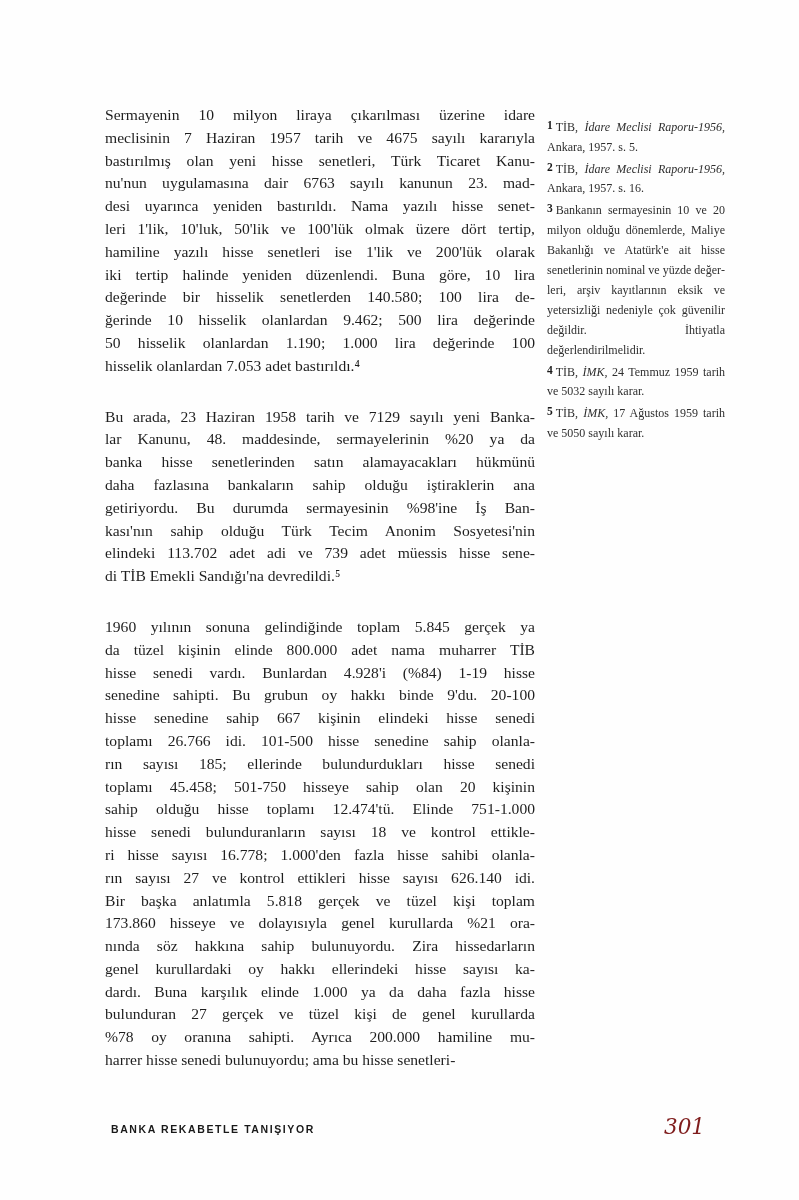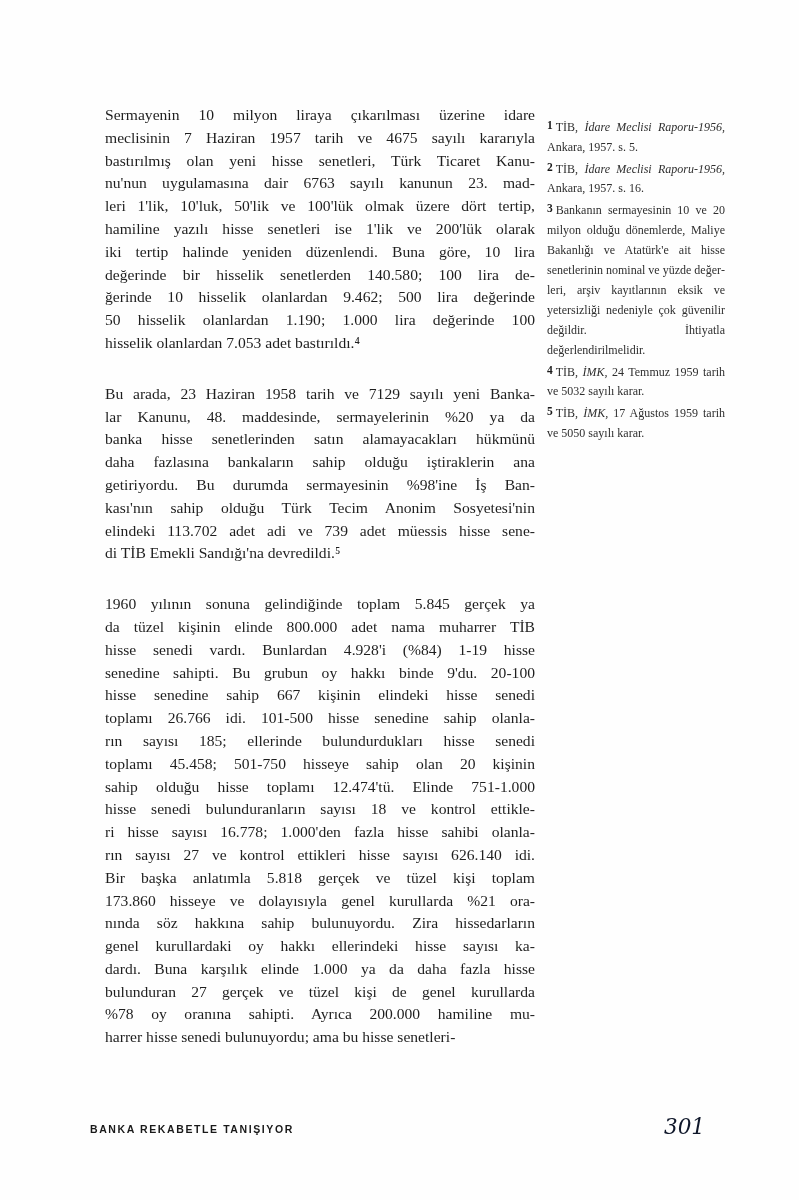--- a/index.html
+++ b/index.html
@@ -46,51 +46,52 @@
   .fn-num {
     font-weight: 700;
     color: #1a1a1a;
     font-size: 11.5px;
     vertical-align: 1.5px;
     padding-right: 3px;
   }
   .fn-italic { font-style: italic; }
   .footer-head {
     position: absolute;
-    left: 90px;
+    left: 111px;
     top: 1123px;
     font-family: "Liberation Sans", "DejaVu Sans", sans-serif;
     font-weight: 700;
     font-size: 10.5px;
     letter-spacing: 1.6px;
     color: #191919;
   }
   .page-number {
     position: absolute;
     left: 650px;
     top: 1114px;
     width: 55px;
     text-align: right;
     font-family: "DejaVu Serif", serif;
     font-style: italic;
     font-size: 21.5px;
-    color: #0f172a;
+    color: #7f1d1d;
   }
 </style>
 </head>
 <body>
 
 <div class="page">
 
   <div class="main-text">
     <div class="para">
         <div class="bline">Sermayenin 10 milyon liraya çıkarılması üzerine idare</div>
         <div class="bline">meclisinin 7 Haziran 1957 tarih ve 4675 sayılı kararıyla</div>
         <div class="bline">bastırılmış olan yeni hisse senetleri, Türk Ticaret Kanu-</div>
         <div class="bline">nu'nun uygulamasına dair 6763 sayılı kanunun 23. mad-</div>
+        <div class="bline">desi uyarınca yeniden bastırıldı. Nama yazılı hisse senet-</div>
         <div class="bline">leri 1'lik, 10'luk, 50'lik ve 100'lük olmak üzere dört tertip,</div>
         <div class="bline">hamiline yazılı hisse senetleri ise 1'lik ve 200'lük olarak</div>
         <div class="bline">iki tertip halinde yeniden düzenlendi. Buna göre, 10 lira</div>
         <div class="bline">değerinde bir hisselik senetlerden 140.580; 100 lira de-</div>
         <div class="bline">ğerinde 10 hisselik olanlardan 9.462; 500 lira değerinde</div>
         <div class="bline">50 hisselik olanlardan 1.190; 1.000 lira değerinde 100</div>
         <div class="bline bline-last">hisselik olanlardan 7.053 adet bastırıldı.⁴</div>
       </div>
     <div class="para">
         <div class="bline">Bu arada, 23 Haziran 1958 tarih ve 7129 sayılı yeni Banka-</div>

